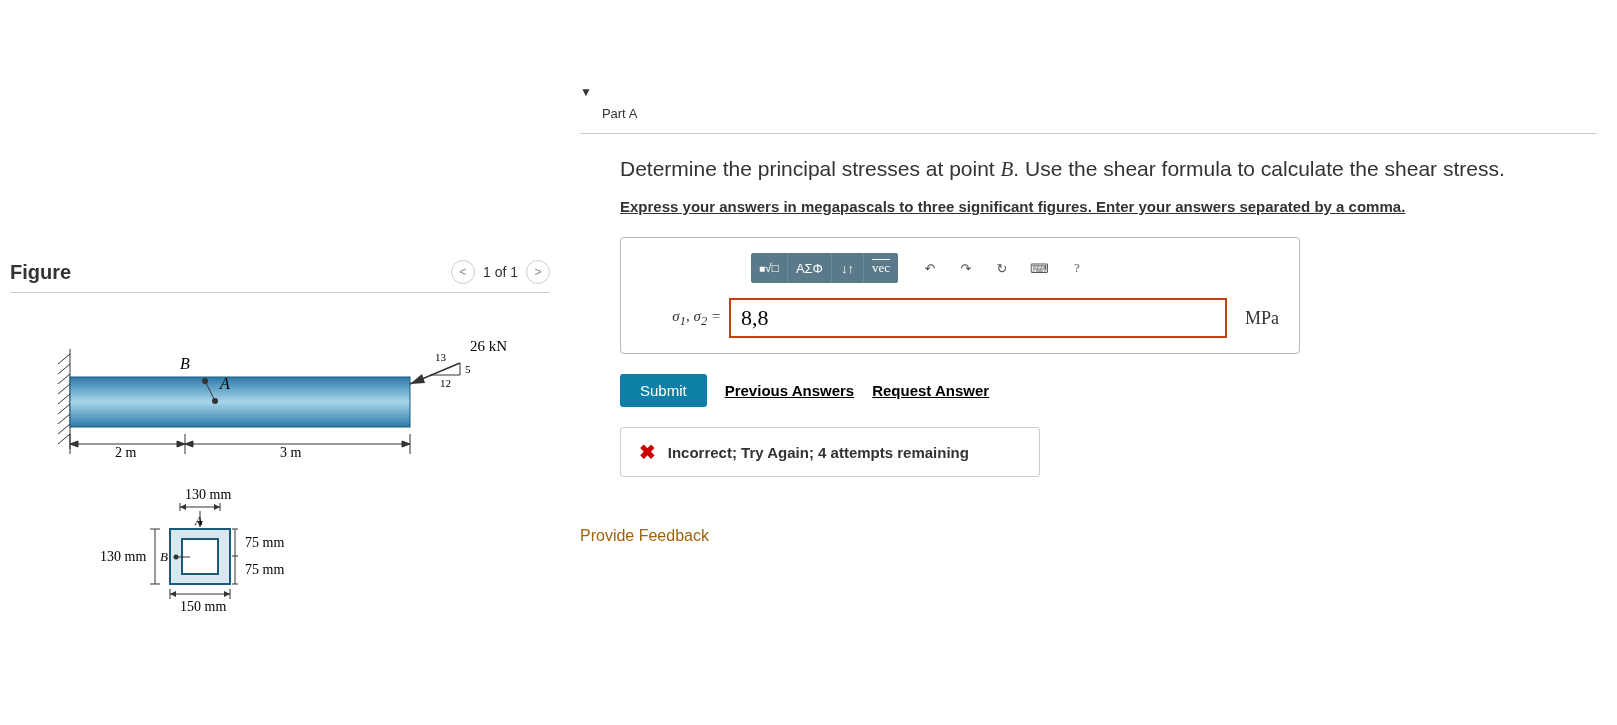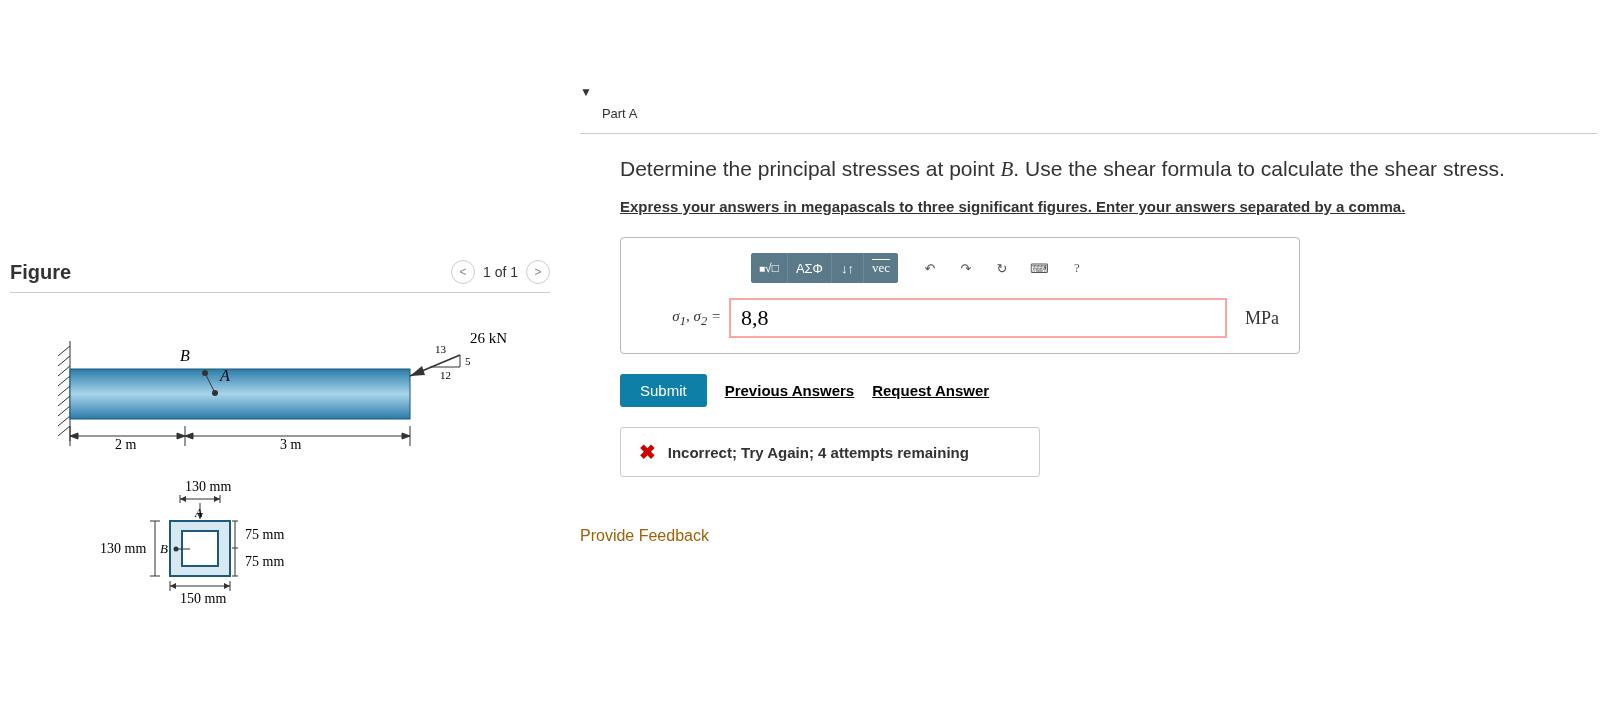--- a/index.html
+++ b/index.html
@@ -5,21 +5,21 @@
 * { box-sizing: border-box; margin: 0; padding: 0; }
 body { font-family: Arial, Helvetica, sans-serif; font-size: 14px; color: #333; background: #fff; }
 .container { display: flex; width: 1617px; height: 725px; }
 .left-col { width: 560px; padding: 0; }
 .right-col { flex: 1; padding: 10px 20px; }
 
 .problem-statement { background: #e8f4f8; padding: 15px 25px; font-size: 15px; line-height: 1.5; color: #333; }
 .problem-statement .fig-link { color: #0073b1; }
 
 .figure-section { margin-top: 260px; padding: 0 10px; }
-.figure-header { display: flex; align-items: center; justify-content: space-between; border-bottom: 1px solid #ccc; padding-bottom: 8px; margin-bottom: 28px; }
+.figure-header { display: flex; align-items: center; justify-content: space-between; border-bottom: 1px solid #ccc; padding-bottom: 8px; margin-bottom: 36px; }
 .figure-title { font-size: 20px; font-weight: bold; color: #333; }
 .figure-pager { display: flex; align-items: center; gap: 8px; }
 .pager-btn { width: 24px; height: 24px; border: 1px solid #ccc; border-radius: 50%; background: #fff; display: flex; align-items: center; justify-content: center; cursor: pointer; color: #888; font-size: 12px; }
 .pager-text { font-size: 14px; color: #333; }
 
 .figure-img { padding: 10px 20px; }
 .beam-svg { display: block; }
 
 .part-header { display: flex; align-items: center; gap: 10px; padding: 12px 0; border-bottom: 1px solid #ccc; margin-bottom: 20px; margin-top: 40px; }
 .part-header .arrow { font-size: 12px; }
@@ -33,21 +33,21 @@
 
 .toolbar { display: flex; align-items: center; gap: 4px; margin-bottom: 15px; margin-left: 110px; }
 .tool-group { display: flex; background: #5a7a8a; border-radius: 3px; overflow: hidden; }
 .tool-btn { background: #5a7a8a; color: #fff; border: none; padding: 5px 8px; font-size: 13px; cursor: pointer; display: flex; align-items: center; justify-content: center; min-width: 32px; height: 30px; border-right: 1px solid #6a8a9a; }
 .tool-btn:last-child { border-right: none; font-family: Liberation Serif, serif; }
 .tool-btn.light { background: transparent; color: #555; border: none; }
 .tool-spacer { width: 8px; }
 
 .input-row { display: flex; align-items: center; gap: 8px; }
 .input-label { font-style: italic; font-family: 'Times New Roman', serif; font-size: 15px; min-width: 80px; text-align: right; }
-.answer-input { flex: 1; border: 2px solid #fca5a5; padding: 6px 10px; font-size: 22px; font-family: 'Times New Roman', serif; height: 40px; }
+.answer-input { flex: 1; border: 2px solid #c2410c; padding: 6px 10px; font-size: 22px; font-family: 'Times New Roman', serif; height: 40px; }
 .input-unit { font-family: 'Times New Roman', serif; font-size: 18px; margin-left: 10px; }
 
 .action-row { display: flex; align-items: center; gap: 18px; margin-top: 20px; }
 .submit-btn { background: #0e7fa6; color: #fff; border: none; padding: 8px 20px; font-size: 15px; border-radius: 3px; cursor: pointer; }
 .link-btn { color: #000000; text-decoration: underline; font-size: 15px; cursor: pointer; font-weight: bold; }
 
 .feedback-box { border: 1px solid #ccc; border-radius: 3px; padding: 12px 18px; margin-top: 20px; display: flex; align-items: center; gap: 12px; max-width: 420px; }
 .feedback-icon { color: #cc0000; font-size: 20px; font-weight: bold; }
 .feedback-text { font-weight: bold; font-size: 15px; color: #333; }
 

